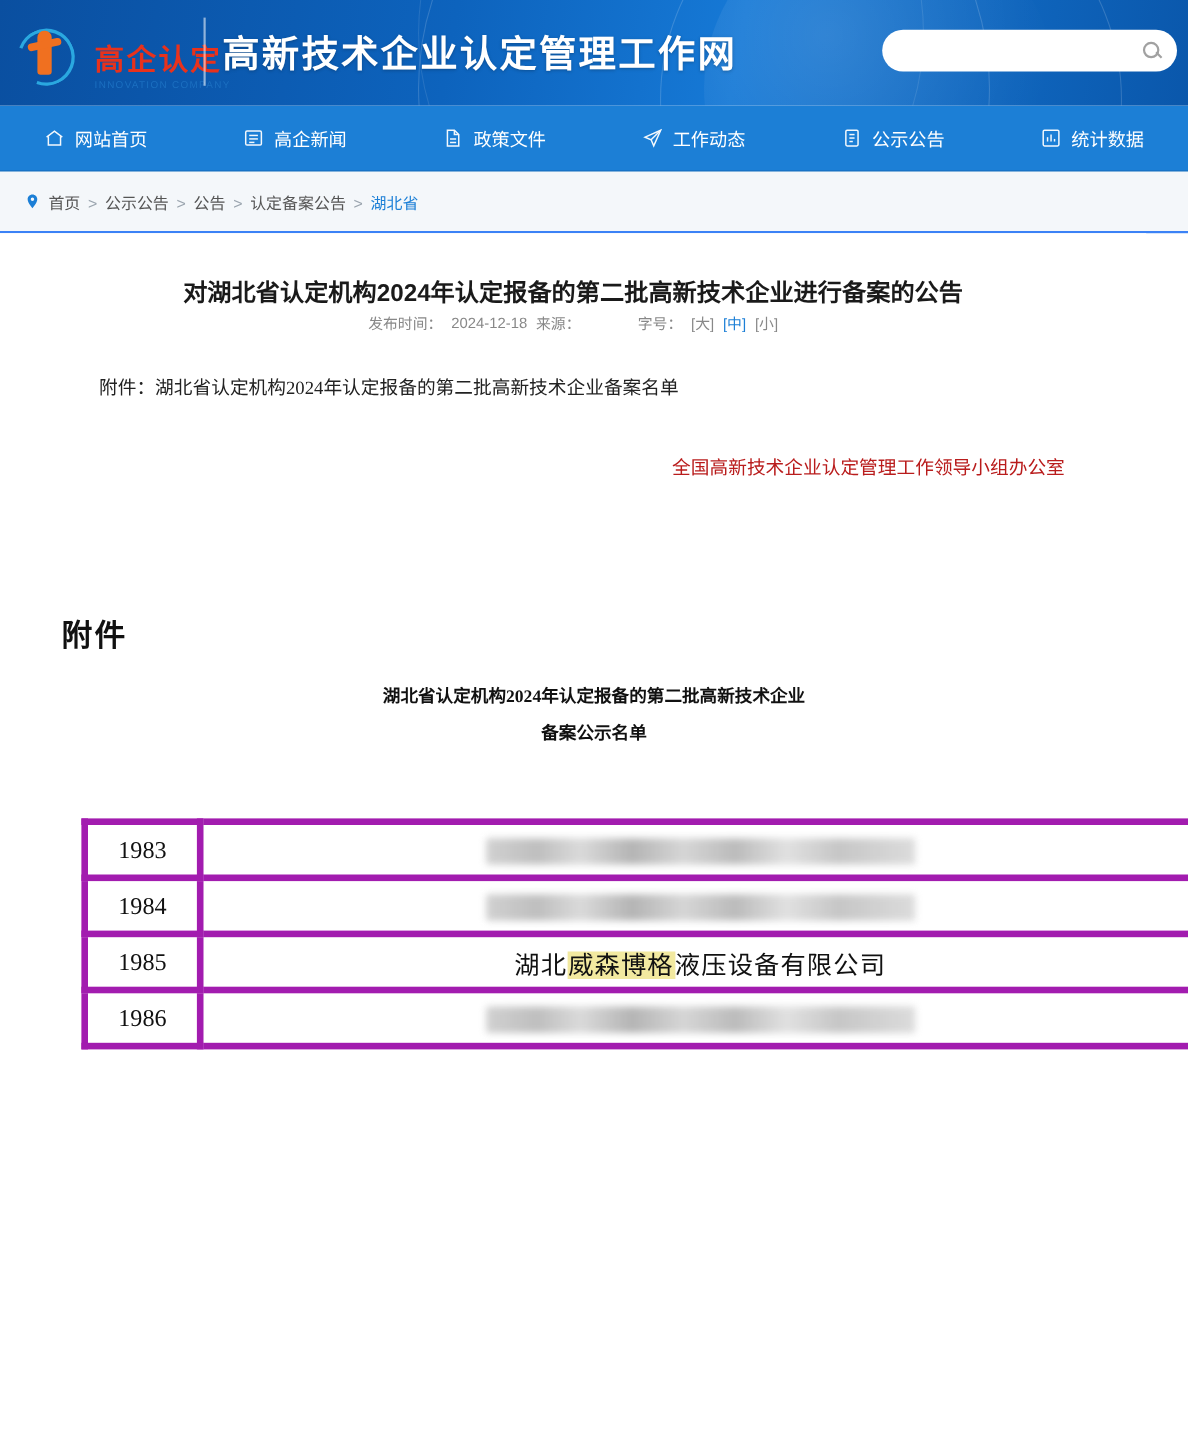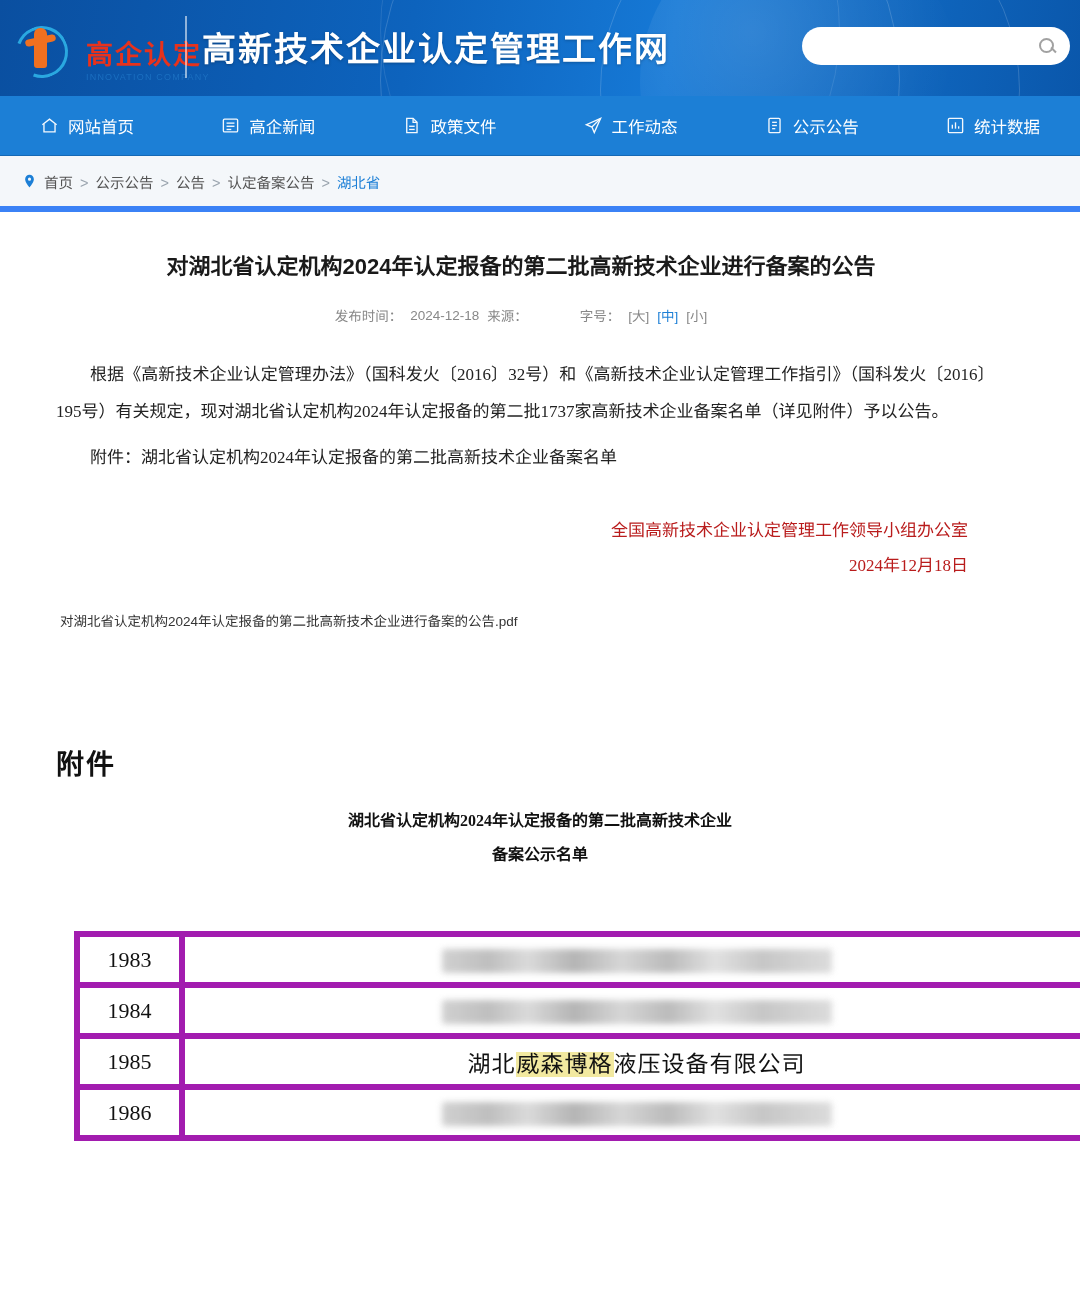--- a/index.html
+++ b/index.html
@@ -149,21 +149,21 @@
     opacity: .95;
   }
   .nav-item svg { display: block; }
 
   
   .crumb-wrap {
     background: #f4f7fa;
     height: 56px;
     display: flex; align-items: center;
     padding-left: 22px;
-    border-bottom: 6px solid #3b82f6;
+    border-bottom: 2px solid #3b82f6;
   }
   .pin-ic { width: 15px; height: 18px; margin-right: 7px; flex: none; }
   .crumb {
     font-size: 14.5px; color: #555;
   }
   .crumb a { color: #555; text-decoration: none; }
   .crumb .sep { margin: 0 7px; color: #9aa4ae; }
   .crumb .cur { color: #1c7fd6; }
 
   
@@ -179,21 +179,20 @@
     font-weight: bold;
     color: #1a1a1a;
     line-height: 1.5;
     padding: 8px 20px 0 20px;
     font-family: "Liberation Sans", "DejaVu Sans", sans-serif;
   }
   .art-meta {
     text-align: center;
     font-size: 13.5px;
     color: #888;
-    margin-top: 22px;
     display: flex; justify-content: center; align-items: center; gap: 8px;
   }
   .art-meta .fs-label { margin-left: 36px; }
   .art-meta .fs { color: #888; cursor: pointer; }
   .art-meta .fs.active { color: #1c7fd6; }
 
   .art-body {
     margin-top: 32px;
     font-size: 17px;
     line-height: 2.15;
@@ -391,30 +390,27 @@
       <span>2024-12-18</span>
       <span>来源：</span>
       <span></span>
       <span class="fs-label">字号：</span>
       <span class="fs">[大]</span>
       <span class="fs active">[中]</span>
       <span class="fs">[小]</span>
     </div>
 
     <div class="art-body">
-      <p class="indent">根据《高新技术企业认定管理办法》（国科发火〔2016〕32号）和《高新技术企业认定管理工作指引》（国科发火〔2016〕195号）有关规定，现对湖北省认定机构2024年认定报备的第二批1737家高新技术企业备案名单（详见附件）予以公告。</p>
       <p class="indent att-line">附件：湖北省认定机构2024年认定报备的第二批高新技术企业备案名单</p>
     </div>
 
     <div class="sign">
       <div>全国高新技术企业认定管理工作领导小组办公室</div>
-      <div>2024年12月18日</div>
-    </div>
-
-    <div class="pdf-link">对湖北省认定机构2024年认定报备的第二批高新技术企业进行备案的公告.pdf</div>
+    </div>
+
   </div>
 
   <div class="attach-doc">
     <div class="attach-label">附件</div>
     <div class="attach-title">
       <div>湖北省认定机构2024年认定报备的第二批高新技术企业</div>
       <div>备案公示名单</div>
     </div>
 
     <table class="attach-table">

